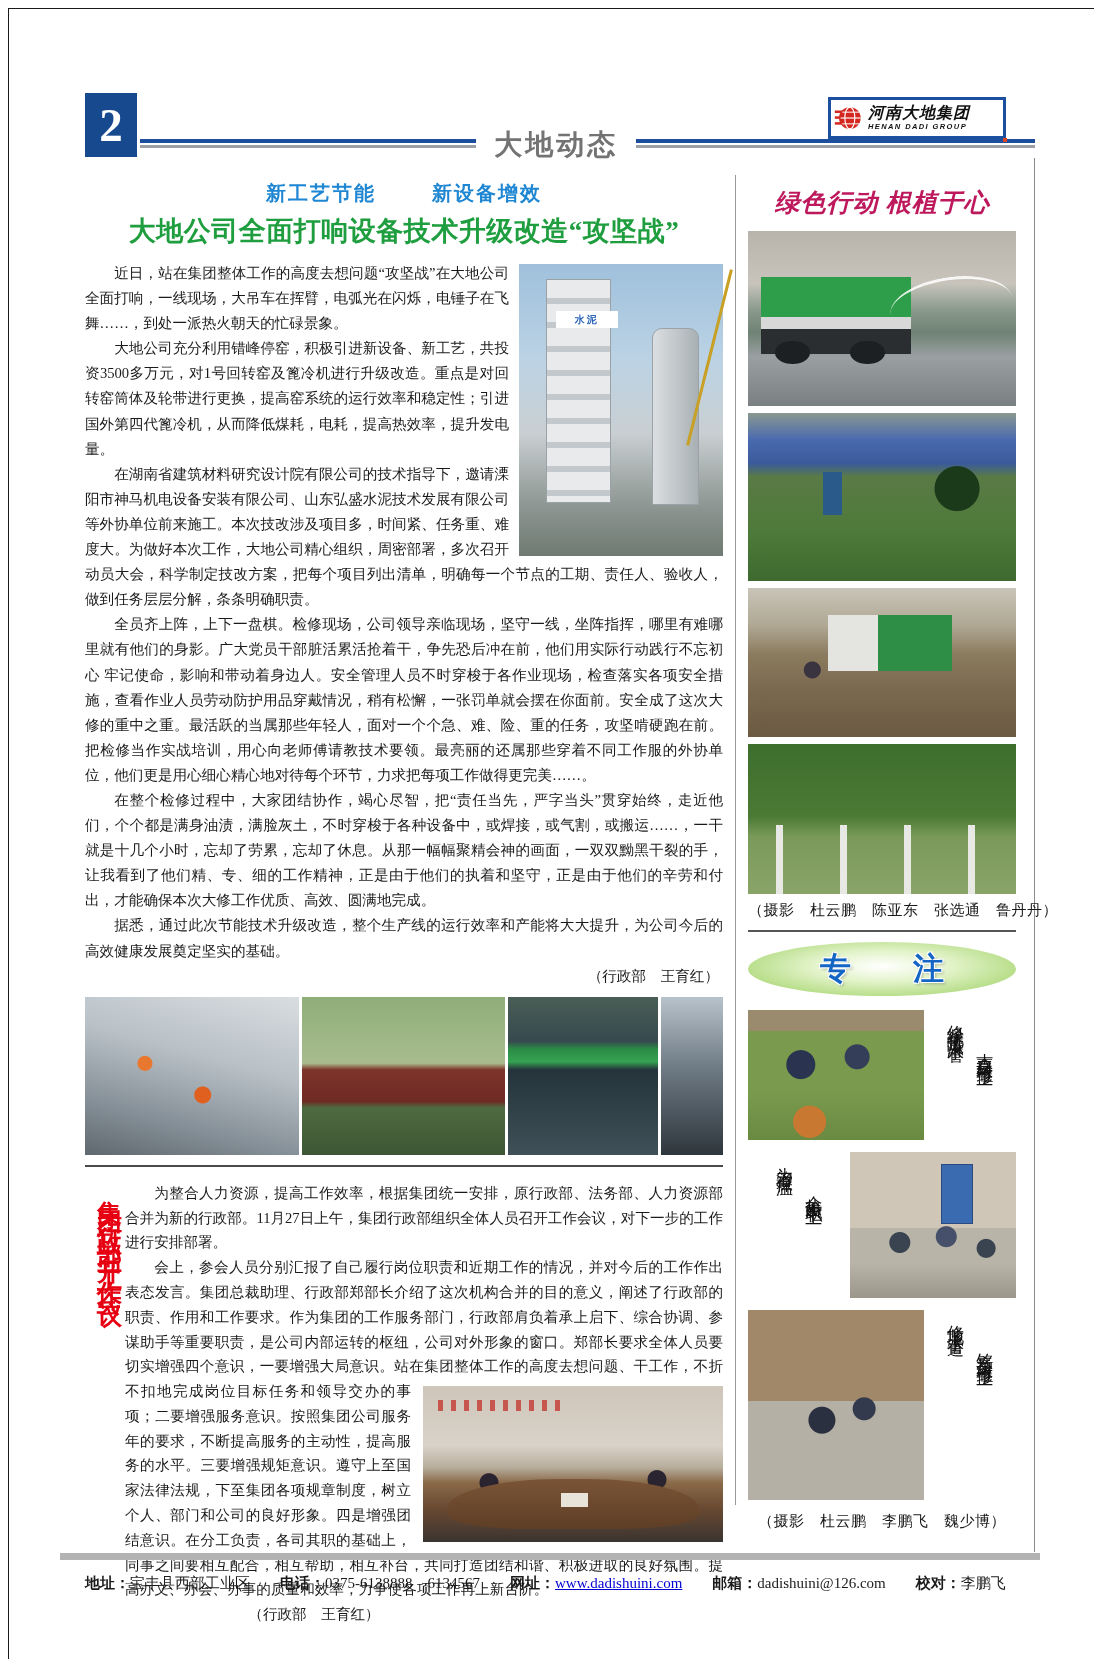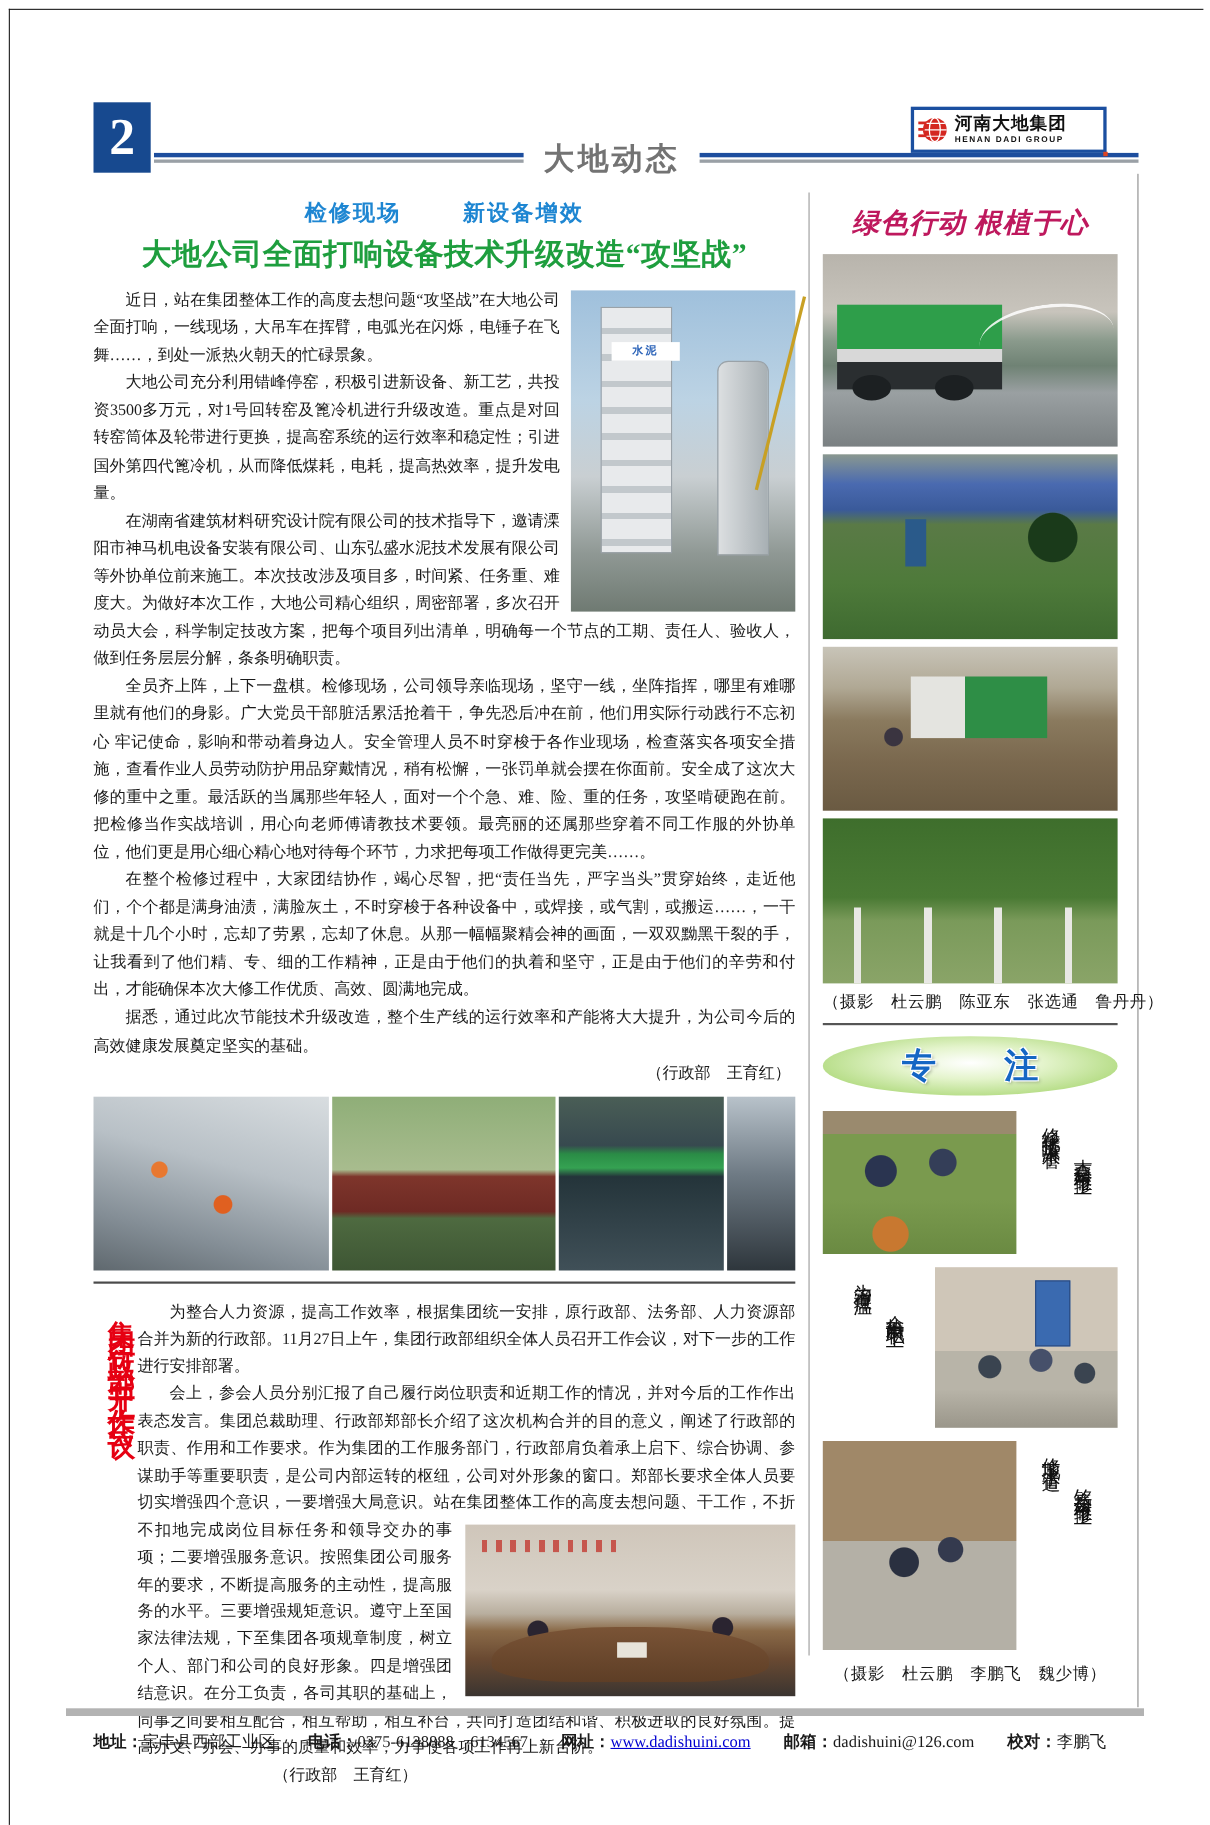--- a/index.html
+++ b/index.html
@@ -11,21 +11,21 @@
   .frame-right{position:absolute;left:1034px;top:158px;height:1394px;width:1px;background:#8a8a8a;}
   
   .pagenum{position:absolute;left:85px;top:93px;width:52px;height:64px;background:#17498f;
            color:#fff;font-size:47px;font-weight:bold;display:flex;align-items:center;justify-content:center;}
   .rule-wrap{position:absolute;left:140px;top:139px;width:895px;height:12px;}
   .rule-blue{height:4px;background:#1d4e9e;margin-bottom:2px;}
   .rule-gray{height:3px;background:#9aa0a6;}
   .section-title{position:absolute;left:46.5%;top:50%;transform:translate(-50%,-50%);
            background:#fff;padding:0 18px;color:#737373;font-size:28px;font-weight:bold;letter-spacing:3px;white-space:nowrap;}
   .logo{position:absolute;left:828px;top:97px;width:178px;height:42px;background:#1b4fa0;padding:3px;box-sizing:border-box;}
-  .logo-inner{display:flex;align-items:center;background:#fff;height:100%;padding:16px 3px;box-sizing:border-box;}
+  .logo-inner{display:flex;align-items:center;background:#fff;height:100%;padding:16px 3px;box-sizing:border-box;font-style:italic;}
   .logo svg{flex:0 0 30px;height:30px;margin-right:4px;}
   .logo-cn{font-size:16px;font-weight:bold;letter-spacing:1px;line-height:1;color:#111;
            font-family:"Liberation Sans",sans-serif;}
   .logo-en{font-size:7.5px;font-weight:bold;letter-spacing:1.4px;color:#111;line-height:1;margin-top:2px;
            font-family:"Liberation Sans",sans-serif;}
   .logo-dot{position:absolute;right:-1px;bottom:-3px;width:4px;height:4px;background:#d42;}
   
   .col-divider{position:absolute;left:735px;top:175px;height:1330px;width:1px;background:#9a9a9a;}
   .left-col{position:absolute;left:85px;top:180px;width:638px;}
   .right-col{position:absolute;left:748px;top:186px;width:268px;}
@@ -164,21 +164,21 @@
         <div class="logo-en">HENAN DADI GROUP</div>
       </div>
     </div>
     <div class="logo-dot"></div>
   </div>
 
   <div class="col-divider"></div>
 
   <div class="left-col">
     <div class="kicker">
-      <span>检修现场</span>
+      <span>新工艺节能</span>
       <span>新设备增效</span>
     </div>
     <h1 class="headline">大地公司全面打响设备技术升级改造“攻坚战”</h1>
 
     <div class="article-body">
       <div class="photo-main">
         <div class="pm-tower"></div>
         <div class="pm-tower2"></div>
         <div class="pm-crane"></div>
         <span class="pm-sign">水泥</span>

